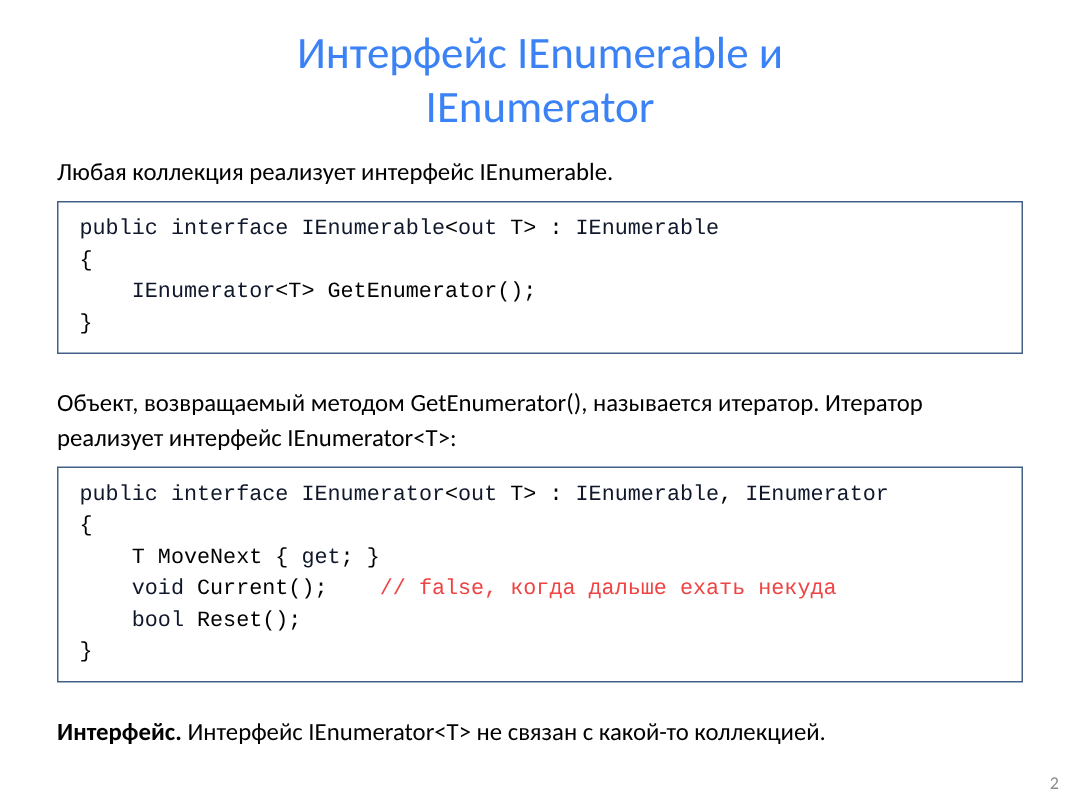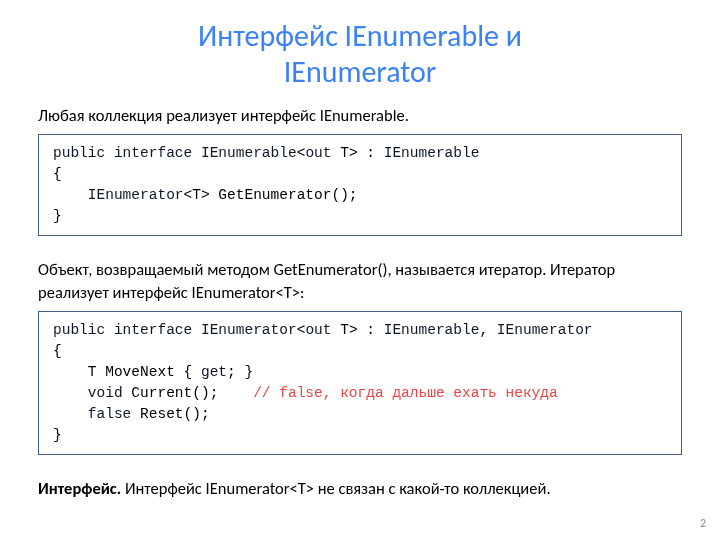--- a/index.html
+++ b/index.html
@@ -63,20 +63,20 @@
 <span>{</span>
 <span>    </span><span class="type">IEnumerator</span><span>&lt;T&gt; GetEnumerator();</span>
 <span>}</span></div>
 
 <p class="body-text after-gap">Объект, возвращаемый методом GetEnumerator(),  называется итератор.  Итератор  реализует  интерфейс IEnumerator&lt;T&gt;:</p>
 
 <div class="code-box"><span class="kw">public</span><span> </span><span class="kw">interface</span><span> </span><span class="type">IEnumerator</span><span>&lt;</span><span class="kw">out</span><span> T&gt; : </span><span class="type">IEnumerable</span><span>, </span><span class="type">IEnumerator</span>
 <span>{</span>
 <span>    </span><span>T MoveNext { </span><span class="kw">get</span><span>; }</span>
 <span>    </span><span class="kw">void</span><span> Current();    </span><span class="cmt">// false, когда дальше ехать некуда</span>
-<span>    </span><span class="kw">false</span><span> Reset();</span>
+<span>    </span><span class="kw">bool</span><span> Reset();</span>
 <span>}</span></div>
 
 <p class="body-text after-gap">
   <span class="bold">Интерфейс.</span><span> Интерфейс IEnumerator&lt;T&gt; не связан с какой-то коллекцией.</span>
 </p>
 
 <div class="page-num">2</div>
 
 </body></html>

